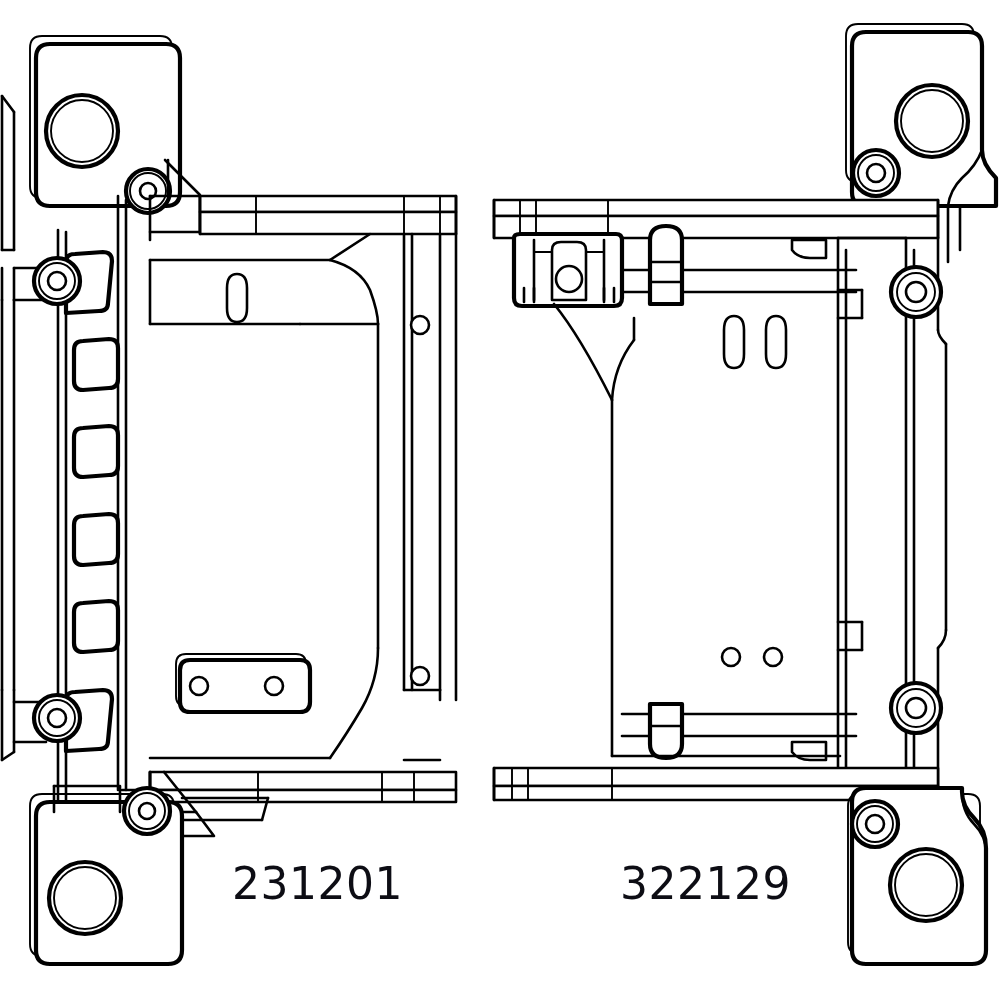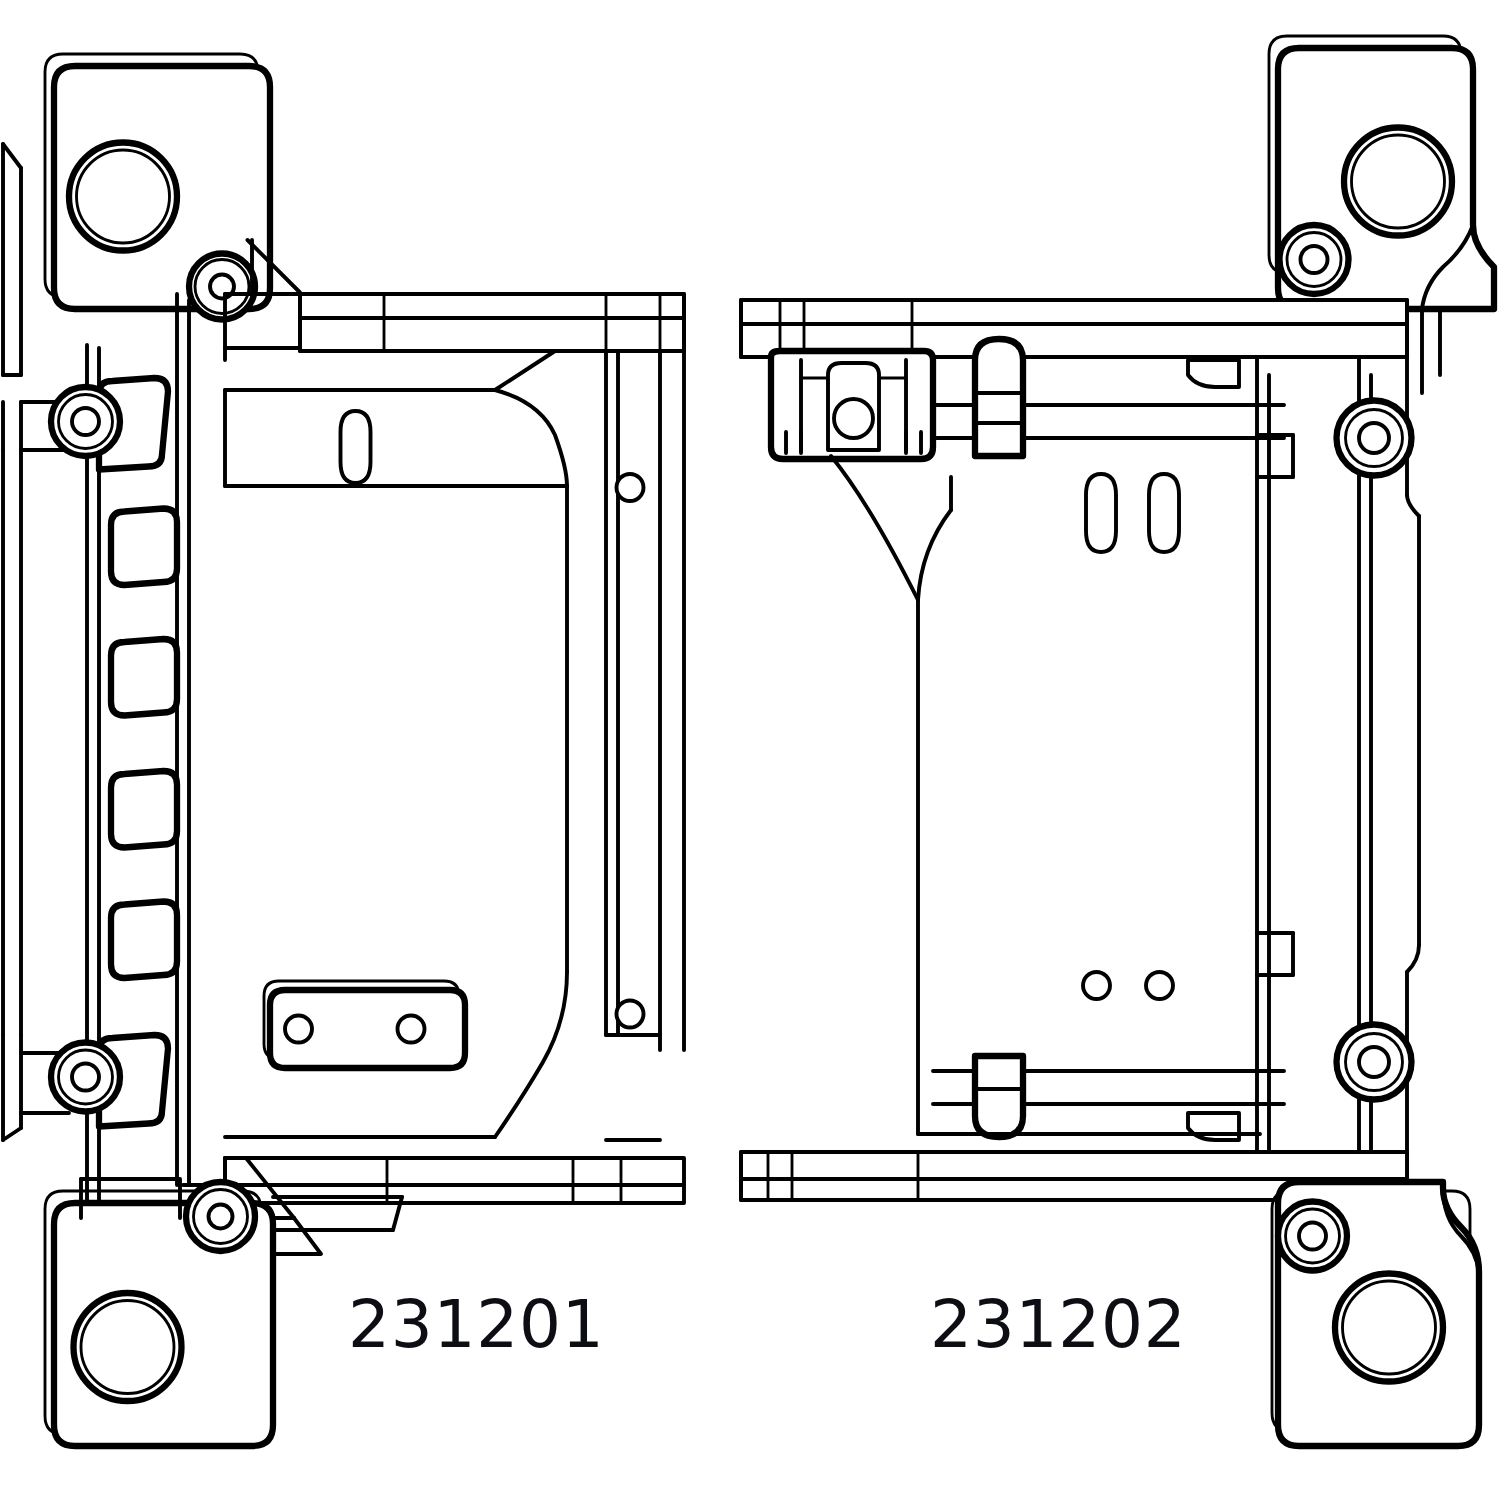--- a/index.html
+++ b/index.html
@@ -359,15 +359,15 @@
 
         <path class="ln" d="M962 792 Q962 812 974 824 Q986 836 986 852"></path>
       </g>
 
     </g>
 
   </svg>
 
   <div class="part-label" id="label-left">231201</div>
 
-  <div class="part-label" id="label-right">231202</div>
+  <div class="part-label" id="label-right">322129</div>
 
 </div>
 
 </body></html>

